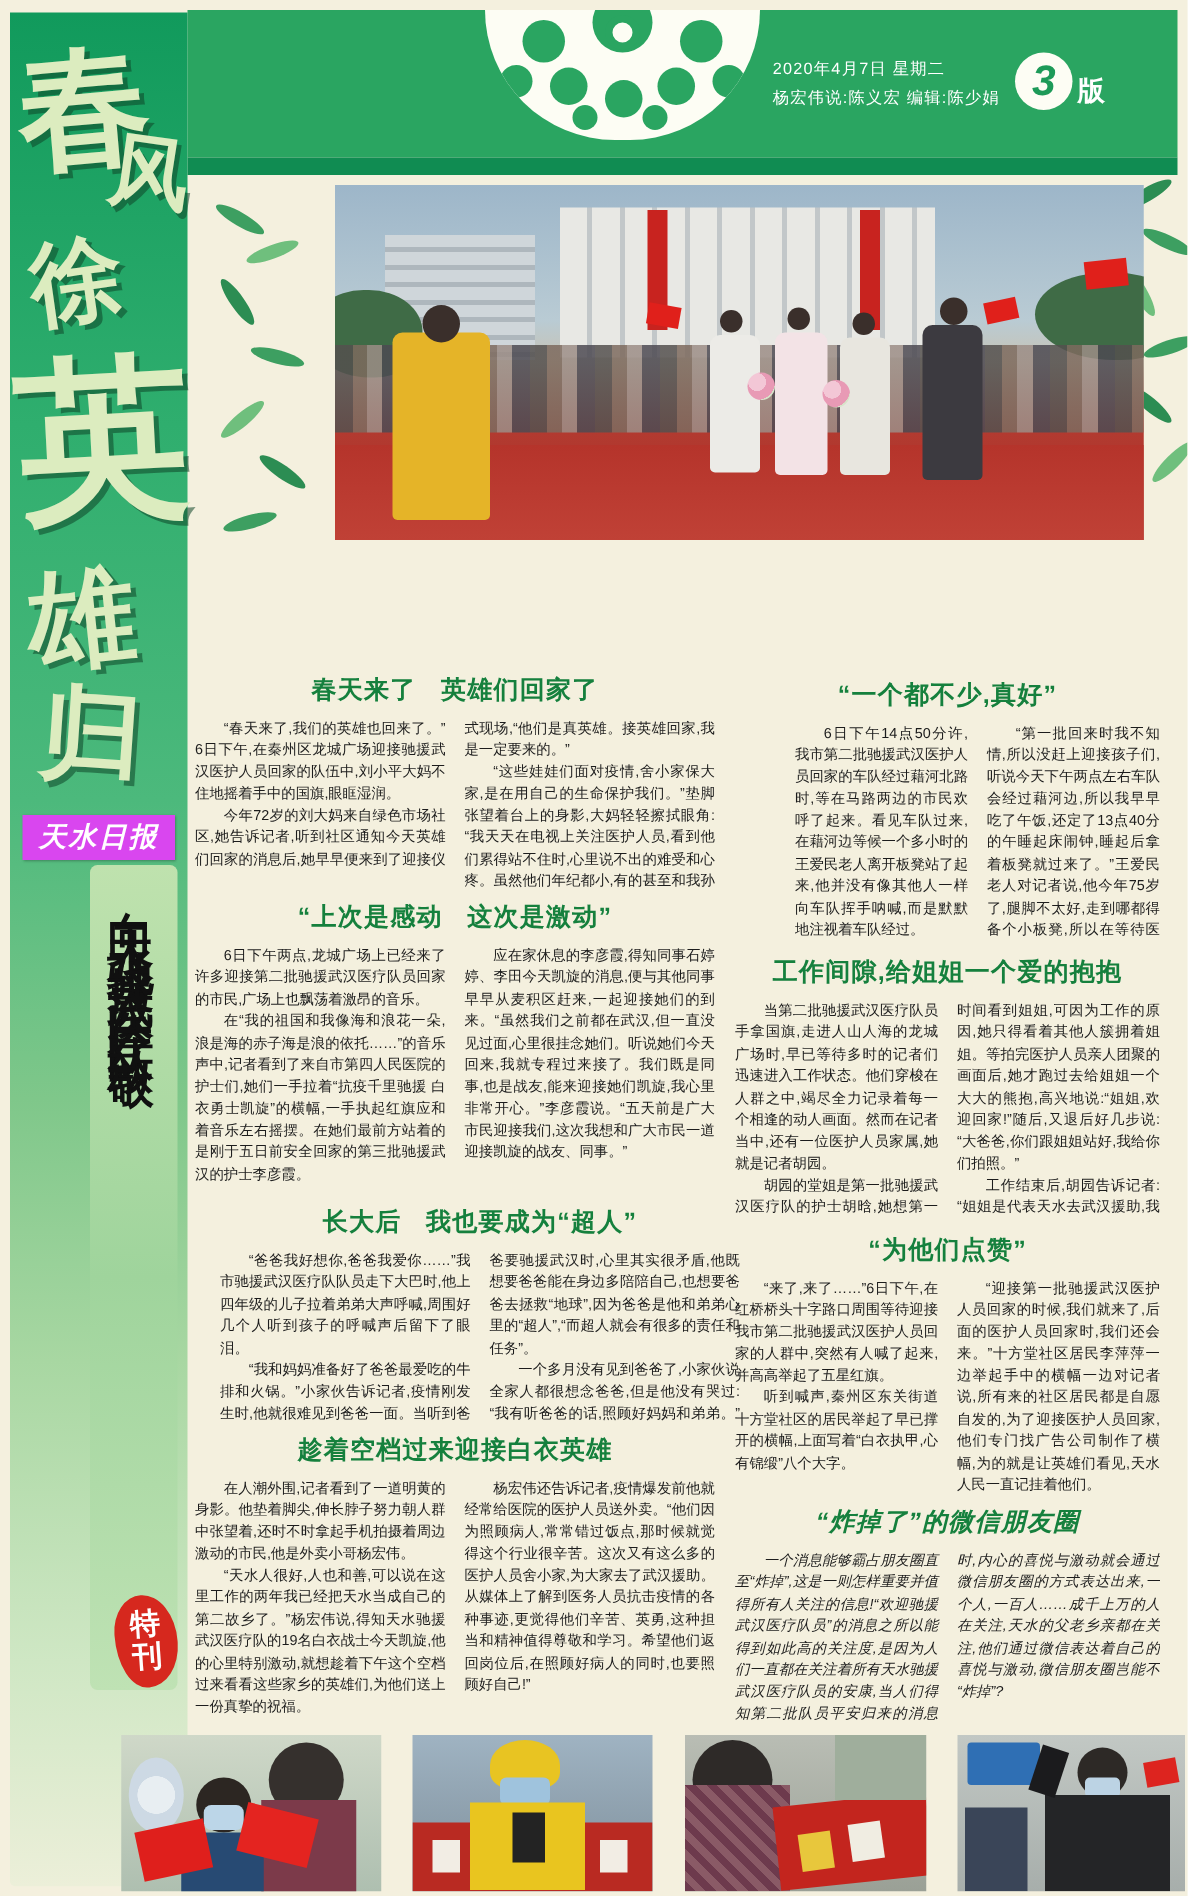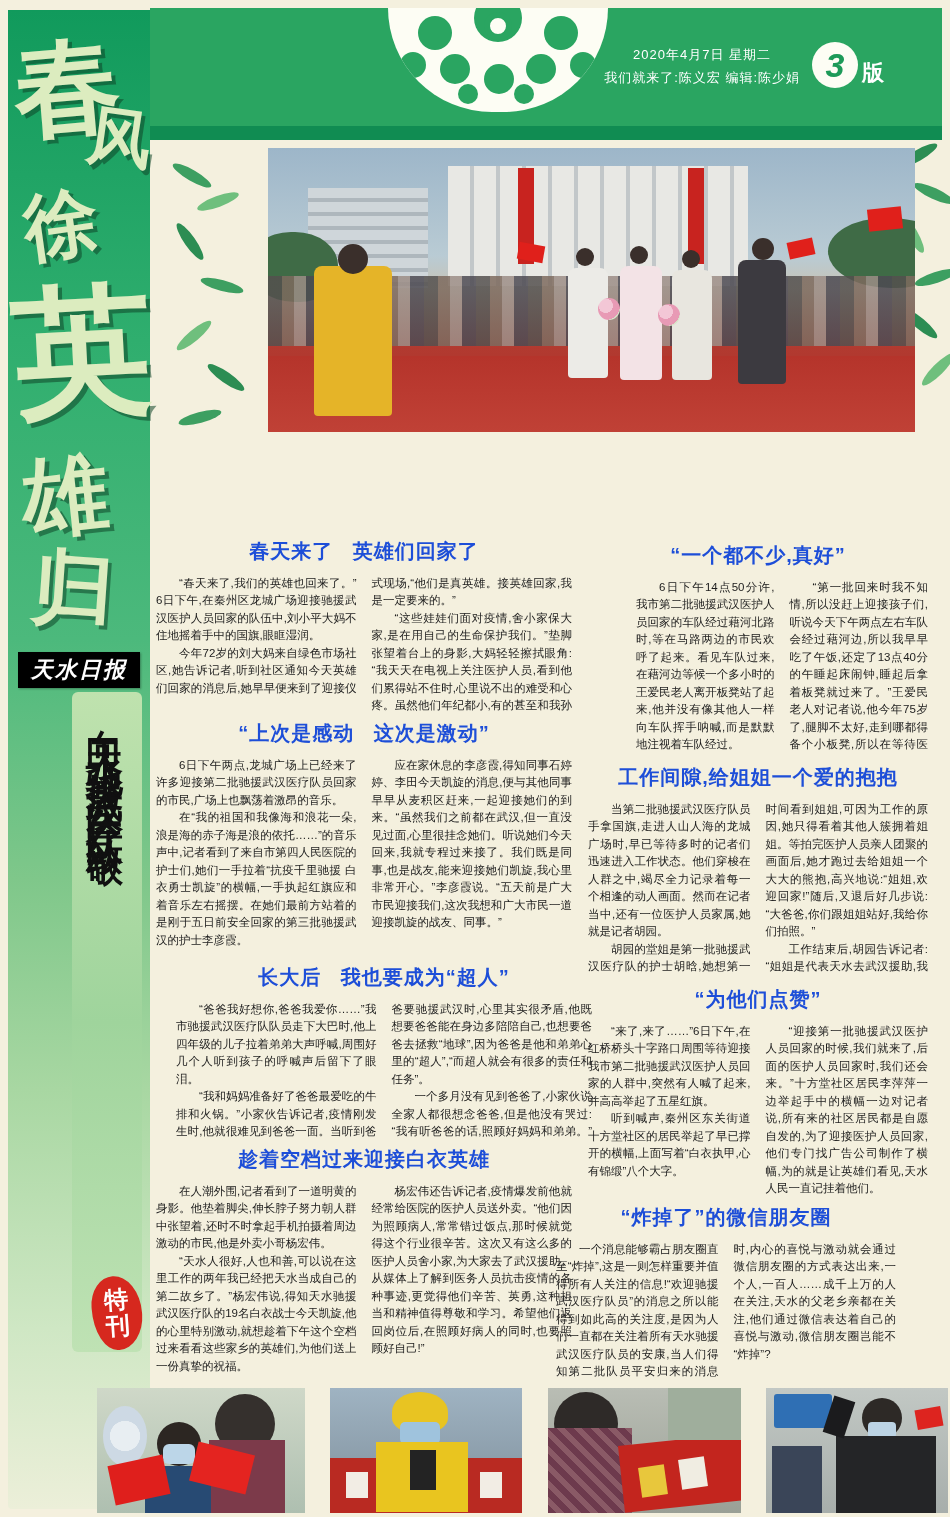--- a/index.html
+++ b/index.html
@@ -11,21 +11,21 @@
     background:linear-gradient(180deg,#119a5c 0%,#2fae6e 22%,#4cb97c 42%,#7fc78a 58%,#a8d7a2 72%,#cfe7c4 88%,#ecefd9 100%);
     border-radius:0 0 4px 4px;}
   .sb-char{position:absolute;color:#dcecbf;font-weight:700;line-height:1;
     text-shadow:4px 4px 0 rgba(15,70,40,.55);transform:rotate(-5deg);}
   .sb-char.c0{left:6px;top:24px;font-size:106px;}
   .sb-char.c1{left:80px;top:96px;font-size:64px;transform:rotate(8deg);}
   .sb-char.c2{left:16px;top:178px;font-size:74px;transform:rotate(-8deg);}
   .sb-char.c3{left:4px;top:272px;font-size:140px;transform:rotate(-3deg);}
   .sb-char.c4{left:14px;top:442px;font-size:86px;transform:rotate(-6deg);}
   .sb-char.c5{left:24px;top:538px;font-size:82px;transform:rotate(4deg);}
-  .paper-box{position:absolute;left:18px;top:652px;width:122px;height:36px;background:#000000;
+  .paper-box{position:absolute;left:18px;top:652px;width:122px;height:36px;background:#d946ef;
     display:flex;align-items:center;justify-content:center;box-shadow:1px 1px 2px rgba(0,0,0,.3);}
   .paper-box span{color:#fff;font-weight:700;font-size:22px;font-style:italic;letter-spacing:2px;white-space:nowrap;}
   .vtitle-panel{position:absolute;left:72px;top:692px;width:70px;height:660px;
     background:linear-gradient(180deg,#bfe2ae,#9fd49c 50%,#bfe2b4);border-radius:6px;}
   .vtitle{position:absolute;left:86px;top:700px;writing-mode:vertical-rl;text-orientation:upright;
     color:#101010;font-weight:700;font-size:37px;letter-spacing:11px;line-height:1;}
   .seal{position:absolute;left:92px;top:1276px;width:50px;height:74px;background:#d6281e;
     border-radius:46% 54% 50% 48%/40% 52% 46% 58%;display:flex;flex-direction:column;
     align-items:center;justify-content:center;transform:rotate(-4deg);}
   .seal span{color:#fff;font-weight:700;font-size:24px;line-height:1.1;}
@@ -34,21 +34,21 @@
   .leaf{position:absolute;width:44px;height:11px;background:#3d9f61;border-radius:50%;}
   .leaf.l2{background:#6fbf7d;}
   .leaf.l3{background:#2c8d53;}
 
   
   .band{position:absolute;left:150px;top:8px;width:792px;height:118px;background:#2aa561;}
   .band-strip{position:absolute;left:150px;top:126px;width:792px;height:14px;background:#108c52;}
   .doily{position:absolute;left:388px;top:8px;width:220px;height:104px;background:#fdfdf4;
     border-radius:0 0 120px 120px;overflow:hidden;}
   .doily .dot{position:absolute;border-radius:50%;background:#2aa561;}
-  .hdr-text{position:absolute;right:150px;top:46px;text-align:center;color:#fff;}
+  .hdr-text{position:absolute;right:150px;top:46px;text-align:left;color:#fff;}
   .hdr-text .l1{font-size:13px;letter-spacing:1px;}
   .hdr-text .l2{font-size:13px;margin-top:5px;letter-spacing:1px;}
   .page-badge{position:absolute;right:66px;top:42px;display:flex;align-items:flex-start;}
   .page-circle{width:46px;height:46px;border-radius:50%;background:#fdfdf4;display:flex;
     align-items:center;justify-content:center;font-size:34px;font-weight:700;font-style:italic;color:#1d9a58;}
   .page-ban{color:#fff;font-size:22px;font-weight:700;margin:16px 0 0 4px;}
 
   
   .main-photo{position:absolute;left:268px;top:148px;width:647px;height:284px;overflow:hidden;
     background:linear-gradient(180deg,#9db6c9 0%,#b9cbd4 38%,#c8c3b4 50%,#b23a30 70%,#a92f28 100%);}
@@ -67,21 +67,21 @@
   .mp-flag{position:absolute;width:26px;height:17px;background:#e0201b;}
   .mp-bouquet{position:absolute;width:22px;height:22px;border-radius:50%;
     background:radial-gradient(circle at 35% 35%,#f3c7d6 0 35%,#e89ab5 36% 70%,#d8e3c9 71% 100%);}
 
   
   .headline{position:absolute;left:190px;top:446px;width:740px;text-align:center;
     font-size:64px;font-weight:900;color:#101010;letter-spacing:2px;white-space:pre;}
 
   
   .article{position:absolute;color:#1c1c1c;}
-  .article h2{margin:0 0 10px 0;text-align:center;font-size:20px;font-weight:700;color:#1d4ed8;letter-spacing:1px;white-space:pre;}
+  .article h2{margin:0 0 10px 0;text-align:center;font-size:20px;font-weight:700;color:#15803d;letter-spacing:1px;white-space:pre;}
   .article .body{column-gap:15px;column-count:2;text-align:justify;font-size:11.5px;line-height:1.52;overflow:hidden;}
   .article .body p{margin:0;text-indent:2em;}
 
   
   .bphoto{position:absolute;top:1388px;height:125px;overflow:hidden;background:#b9bdb2;}
   .bp-el{position:absolute;}
 </style>
 </head>
 <body>
 
@@ -99,21 +99,21 @@
     <span class="dot" style="left:182px;top:44px;width:26px;height:26px;"></span>
     <span class="dot" style="left:52px;top:46px;width:30px;height:30px;"></span>
     <span class="dot" style="left:138px;top:46px;width:30px;height:30px;"></span>
     <span class="dot" style="left:96px;top:56px;width:30px;height:30px;"></span>
     <span class="dot" style="left:70px;top:76px;width:20px;height:20px;"></span>
     <span class="dot" style="left:126px;top:76px;width:20px;height:20px;"></span>
   </div>
 
   <div class="hdr-text">
     <div class="l1">2020年4月7日  星期二</div>
-    <div class="l2">我们就来了:陈义宏  编辑:陈少娟</div>
+    <div class="l2">杨宏伟说:陈义宏  编辑:陈少娟</div>
   </div>
   <div class="page-badge">
     <div class="page-circle">3</div>
     <div class="page-ban">版</div>
   </div>
 
   <div class="sidebar">
     <span class="sb-char c0">春</span>
     <span class="sb-char c1">风</span>
     <span class="sb-char c2">徐</span>
@@ -233,21 +233,21 @@
 
   <section class="article" style="left:156px;top:1146px;width:416px;">
     <h2>趁着空档过来迎接白衣英雄</h2>
     <div class="body" style="height:198px;">
         <p>在人潮外围,记者看到了一道明黄的身影。他垫着脚尖,伸长脖子努力朝人群中张望着,还时不时拿起手机拍摄着周边激动的市民,他是外卖小哥杨宏伟。</p>
         <p>“天水人很好,人也和善,可以说在这里工作的两年我已经把天水当成自己的第二故乡了。”杨宏伟说,得知天水驰援武汉医疗队的19名白衣战士今天凯旋,他的心里特别激动,就想趁着下午这个空档过来看看这些家乡的英雄们,为他们送上一份真挚的祝福。</p>
         <p>杨宏伟还告诉记者,疫情爆发前他就经常给医院的医护人员送外卖。“他们因为照顾病人,常常错过饭点,那时候就觉得这个行业很辛苦。这次又有这么多的医护人员舍小家,为大家去了武汉援助。从媒体上了解到医务人员抗击疫情的各种事迹,更觉得他们辛苦、英勇,这种担当和精神值得尊敬和学习。希望他们返回岗位后,在照顾好病人的同时,也要照顾好自己!”</p>
       </div>
   </section>
 
-  <section class="article" style="left:556px;top:1204px;width:340px;">
+  <section class="article" style="left:588px;top:1204px;width:340px;font-style:italic;">
     <h2>“炸掉了”的微信朋友圈</h2>
     <div class="body" style="height:140px;">
         <p>一个消息能够霸占朋友圈直至“炸掉”,这是一则怎样重要并值得所有人关注的信息!“欢迎驰援武汉医疗队员”的消息之所以能得到如此高的关注度,是因为人们一直都在关注着所有天水驰援武汉医疗队员的安康,当人们得知第二批队员平安归来的消息时,内心的喜悦与激动就会通过微信朋友圈的方式表达出来,一个人,一百人……成千上万的人在关注,天水的父老乡亲都在关注,他们通过微信表达着自己的喜悦与激动,微信朋友圈岂能不“炸掉”?</p>
       </div>
   </section>
 
   <div class="bphoto" style="left:97px;width:208px;background:linear-gradient(180deg,#cfd8c8,#aebfb0);">
     <div class="bp-el" style="left:6px;top:18px;width:44px;height:60px;border-radius:50%;background:radial-gradient(circle,#e8eef2 0 40%,#cdd9e4 41% 100%);"></div>
     <div class="bp-el" style="left:118px;top:6px;width:60px;height:60px;border-radius:50%;background:#35302d;"></div>
     <div class="bp-el" style="left:112px;top:52px;width:76px;height:74px;background:#7c3a4a;"></div>

